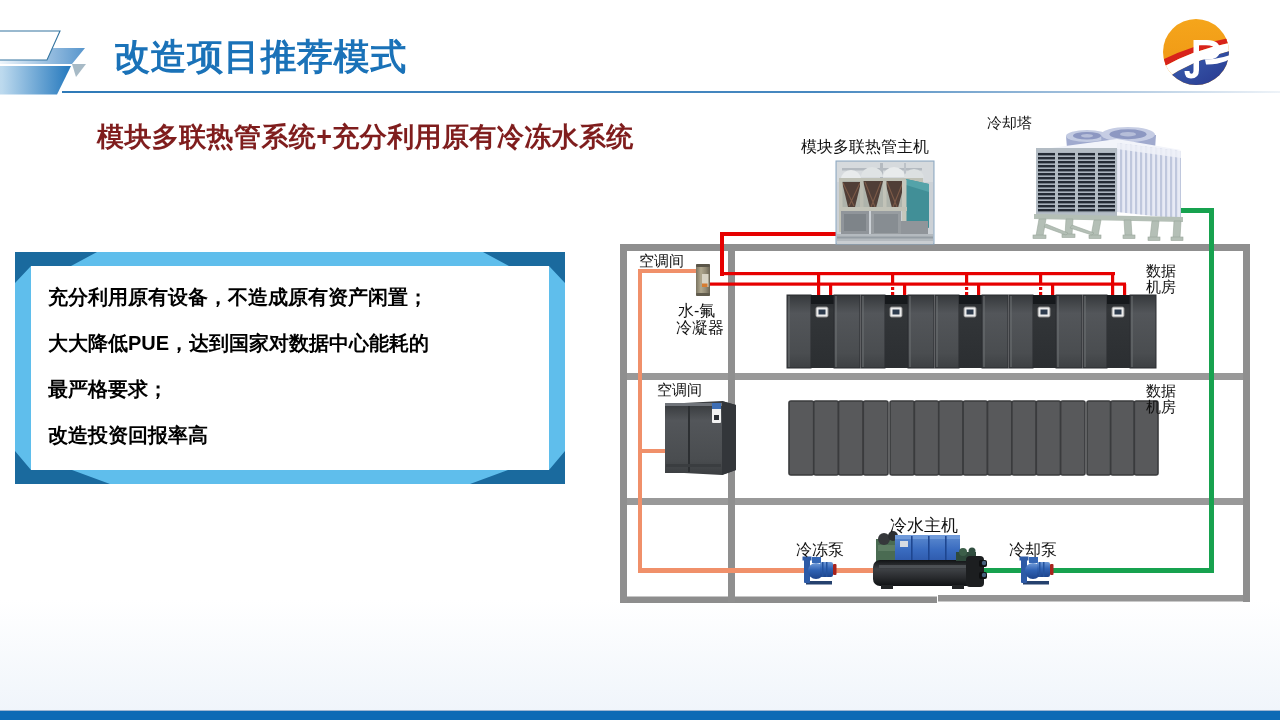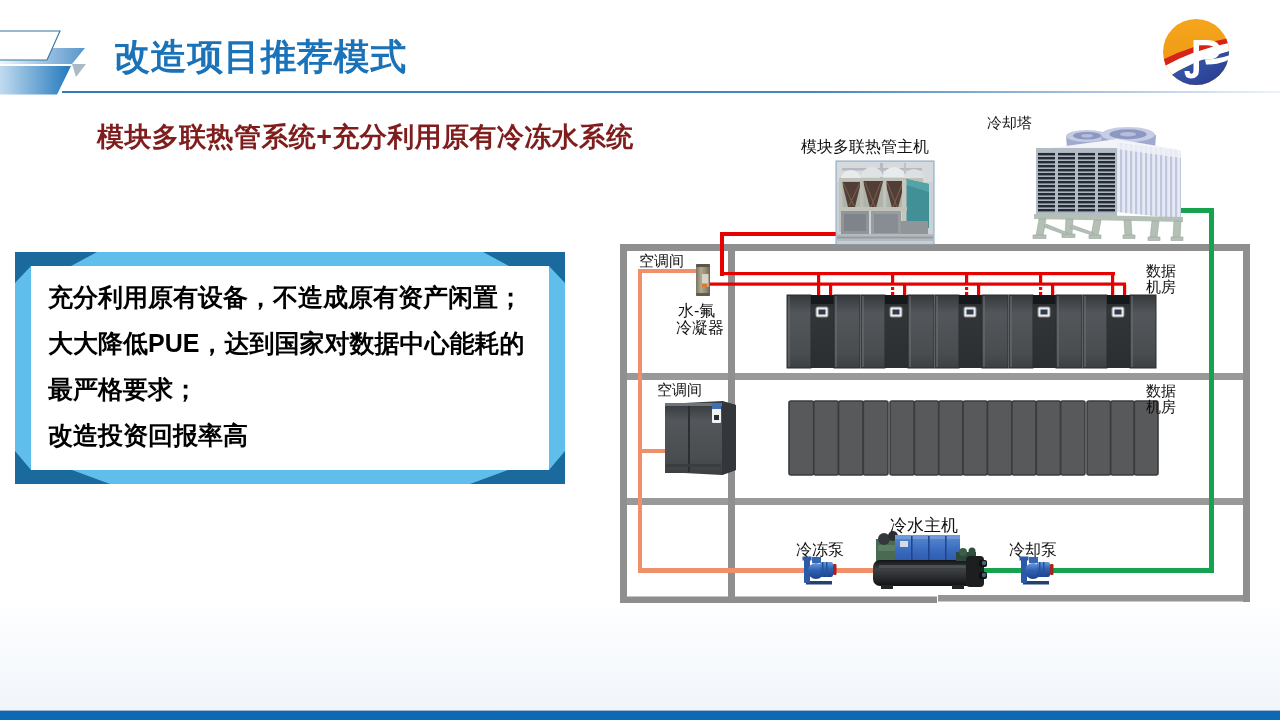--- a/index.html
+++ b/index.html
@@ -64,21 +64,21 @@
 <svg class="abs" style="left:15px;top:252px;" width="550" height="232" viewBox="0 0 550 232">
   <rect x="0" y="0" width="550" height="232" fill="#5fbeec"></rect>
 
   <polygon points="0,0 82,0 56,14 16,14 0,31" fill="#1a6a9e"></polygon>
   <polygon points="550,0 468,0 494,14 534,14 550,31" fill="#1a6a9e"></polygon>
   <polygon points="0,232 95,232 57,218 16,218 0,199" fill="#1a6a9e"></polygon>
   <polygon points="550,232 455,232 493,218 534,218 550,199" fill="#1a6a9e"></polygon>
   <rect x="16" y="14" width="518" height="204" fill="#ffffff"></rect>
 </svg>
 
-<div class="abs" style="left:48px;top:274px;width:510px;font-size:25px;font-weight:bold;color:#000000;line-height:46px;white-space:nowrap;">
+<div class="abs" style="left:48px;top:274px;width:510px;font-size:20px;font-weight:bold;color:#000000;line-height:46px;white-space:nowrap;">
 充分利用原有设备，不造成原有资产闲置；<br>大大降低PUE，达到国家对数据中心能耗的<br>最严格要求；<br>改造投资回报率高
 </div>
 
 <svg id="diagram" class="abs" style="left:615px;top:105px;" width="665" height="515" viewBox="615 105 665 515" font-family="Liberation Sans, sans-serif">
   <defs>
     <linearGradient id="rackp" x1="0" y1="0" x2="0" y2="1">
       <stop offset="0" stop-color="#36393c"></stop>
         <stop offset="0.25" stop-color="#53565a"></stop>
         <stop offset="0.8" stop-color="#4a4d50"></stop>
         <stop offset="1" stop-color="#3d4043"></stop>

